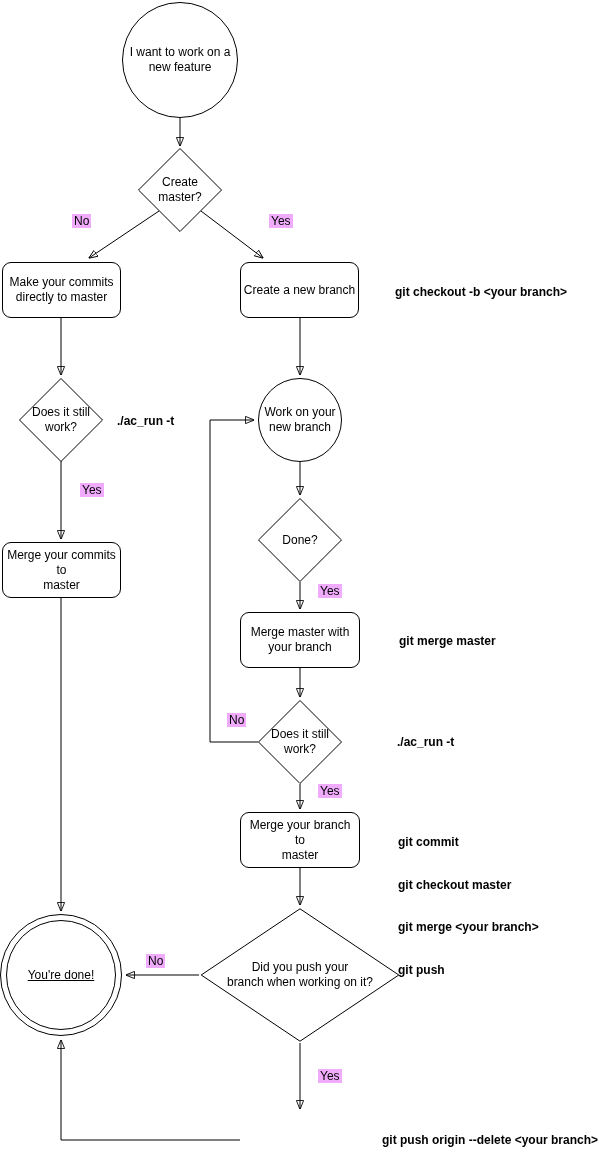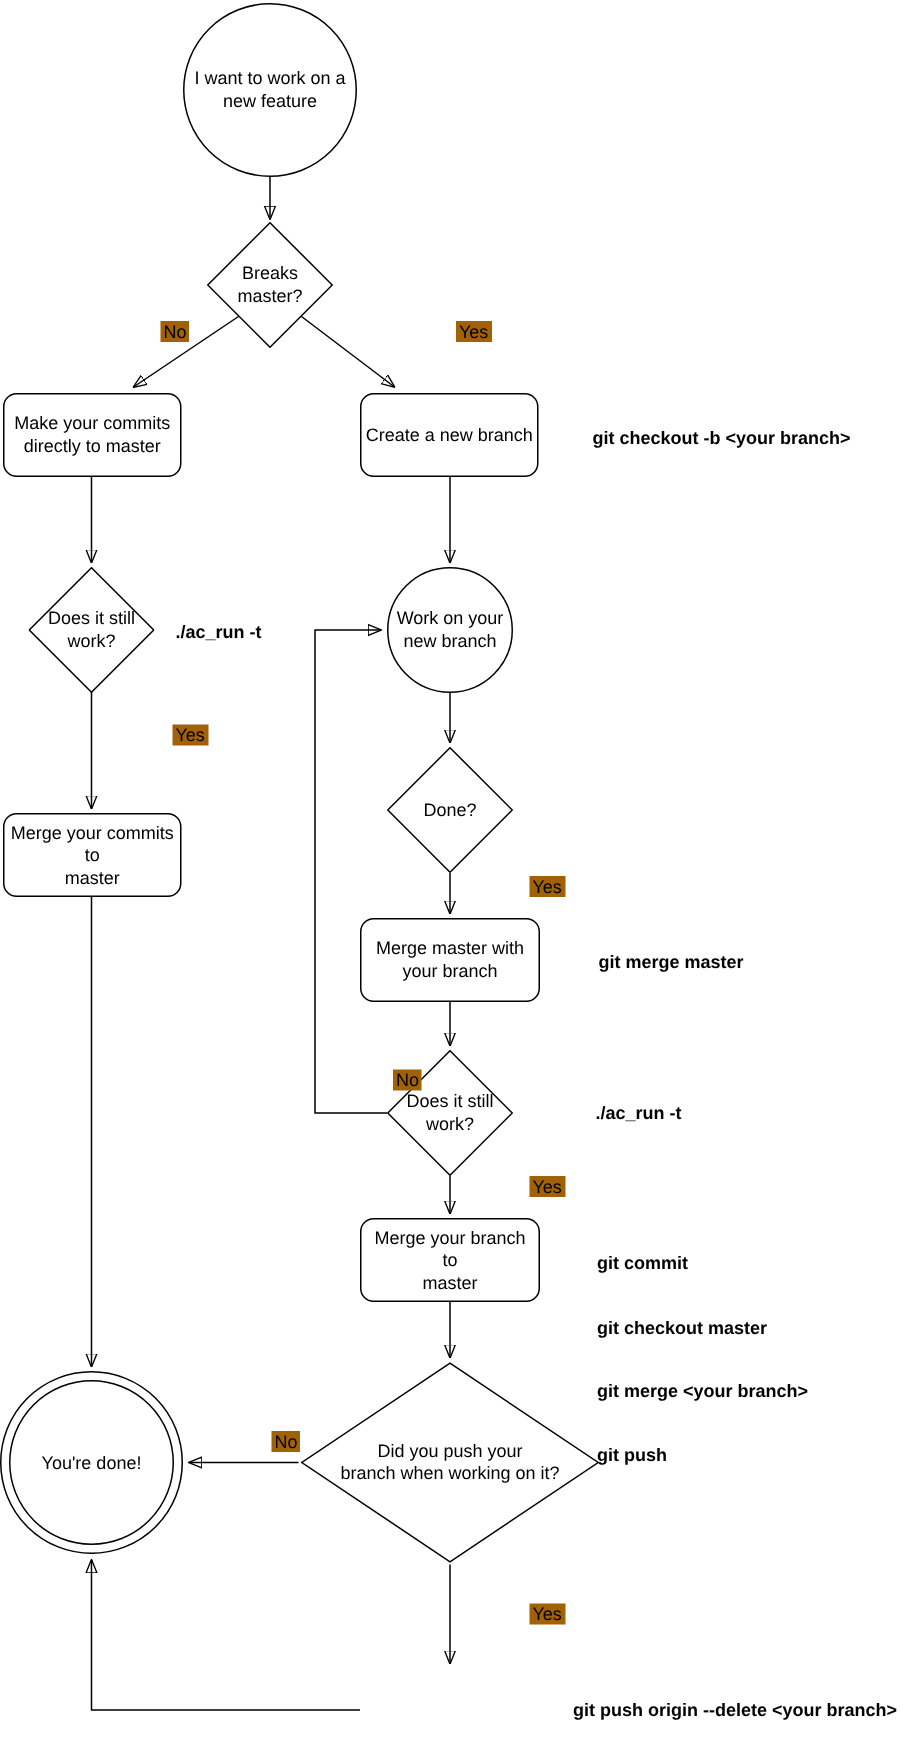--- a/index.html
+++ b/index.html
@@ -21,23 +21,23 @@
   }
   .rect   { background:#fff; border:1px solid #000; border-radius:9px; }
   .circle { background:#fff; border:1px solid #000; border-radius:50%; }
   .diamond { background:transparent; }
   .diamond .shape { position:absolute; left:0; top:0; width:100%; height:100%; }
   .diamond polygon { fill:#fff; stroke:#000; stroke-width:1; }
   .double { background:#fff; border:1px solid #000; border-radius:50%; }
   .double .inner {
     position:absolute; left:5px; top:5px; right:5px; bottom:5px;
     border:1px solid #000; border-radius:50%;
-    display:flex; align-items:center; justify-content:center;
+    display:flex; align-items:center; justify-content:center;text-decoration:underline;
   }
-  .edge-label { position:absolute; z-index:3; background:#a16207; padding:0 2px;margin-left:35px; }
+  .edge-label { position:absolute; z-index:3; background:#f0abfc; padding:0 2px; }
   .annotation { position:absolute; z-index:3; white-space:pre;font-weight:bold; }
   .annotation .cmd-line { line-height:14.5px; }
 </style>
 </head>
 <body>
 
 <div class="canvas">
 
   <svg class="edges" width="606" height="1171">
     <defs>
@@ -65,21 +65,21 @@
 
   <div class="node circle" style="left:122px;top:2px;width:116px;height:116px">
     <span class="label">I want to work on a
 new feature</span>
   </div>
 
   <div class="node diamond" style="left:138px;top:148px;width:84px;height:84px">
     <svg class="shape" viewBox="0 0 100 100" preserveAspectRatio="none">
       <polygon points="50,0.6 99.4,50 50,99.4 0.6,50" vector-effect="non-scaling-stroke"></polygon>
     </svg>
-    <span class="label">Breaks
+    <span class="label">Create
 master?</span>
   </div>
 
   <div class="node rect" style="left:240px;top:262px;width:119px;height:56px">
     <span class="label">Create a new branch</span>
   </div>
 
   <div class="node rect" style="left:2px;top:262px;width:119px;height:56px">
     <span class="label">Make your commits
 directly to master</span>

